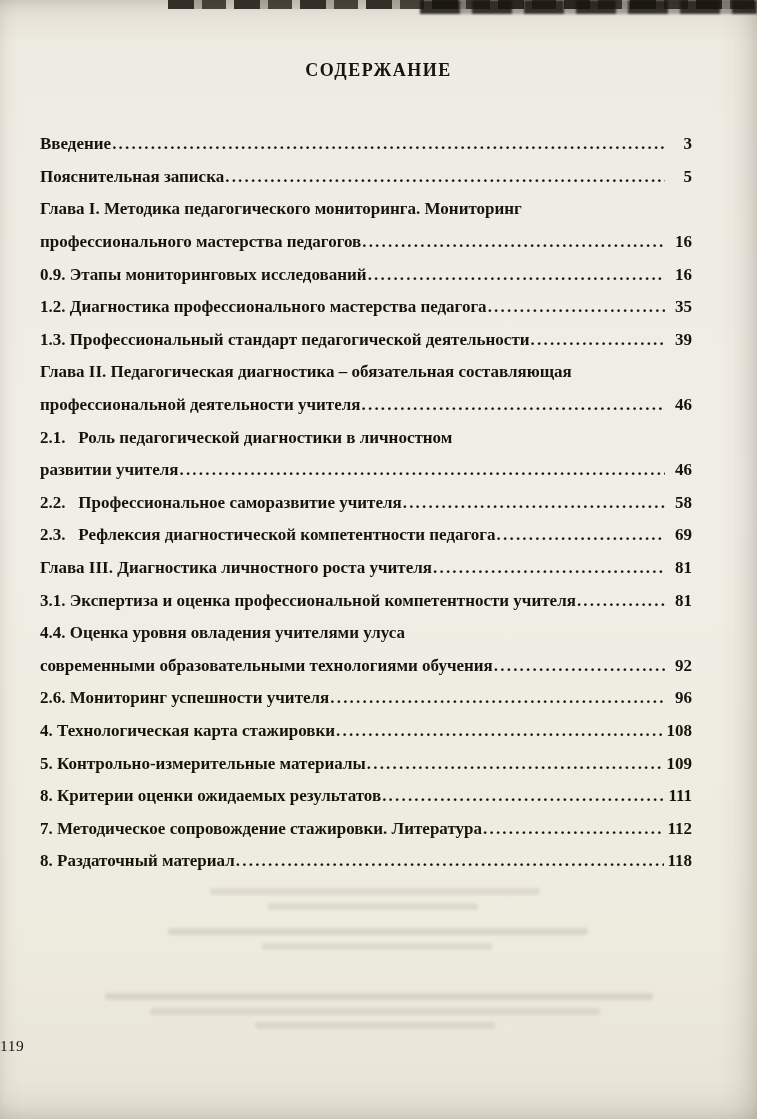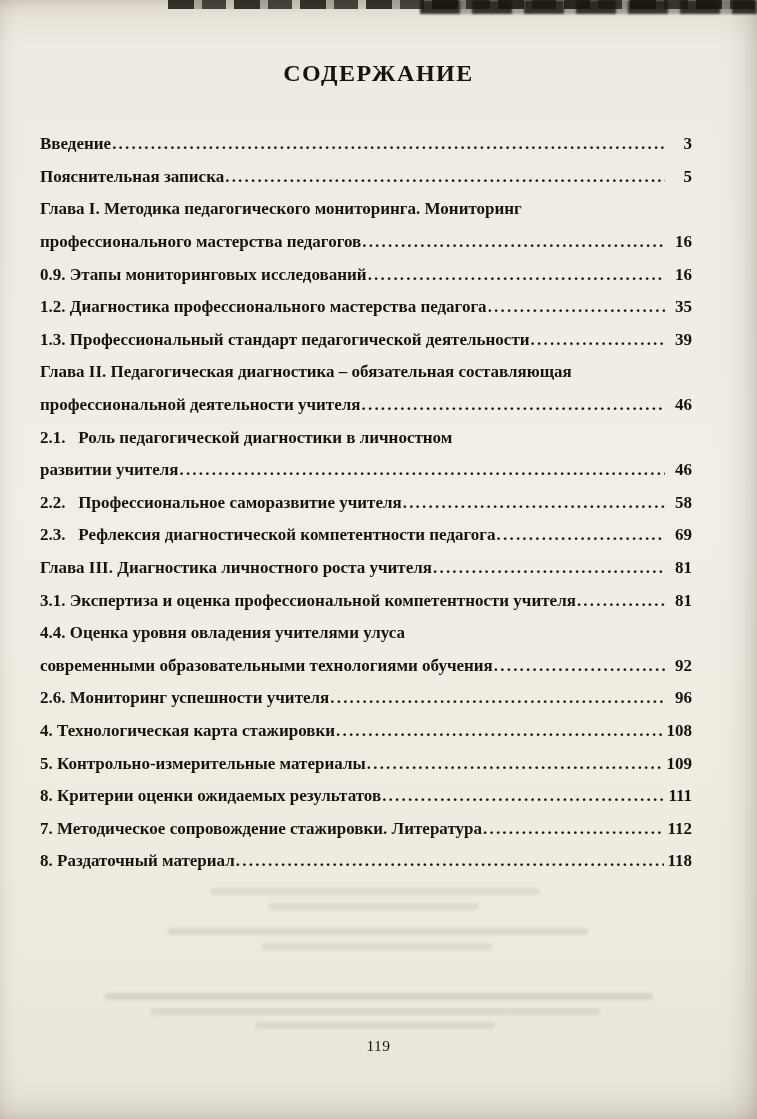--- a/index.html
+++ b/index.html
@@ -55,21 +55,21 @@
       rgba(24, 20, 14, 0.30) 40px 52px);
     filter: blur(0.8px);
   }
 
   .title {
     position: absolute;
     top: 60px;
     left: 0;
     width: 100%;
     text-align: center;
-    font-size: 24px;
+    font-size: 18px;
     font-weight: bold;
     letter-spacing: 1.5px;
     margin: 0;
   }
 
   .toc {
     position: absolute;
     top: 128px;
     left: 40px;
     width: 652px; 
@@ -97,21 +97,20 @@
     flex: 0 0 auto;
     min-width: 24px;
     text-align: right;
   }
 
   .footer-page-number {
     position: absolute;
     top: 1037px;
     left: 0;
     width: 100%;
-    text-align: center;
     font-size: 15.5px;
     font-weight: normal;
     letter-spacing: 0.5px;
   }
 
   
   .ghost {
     position: absolute;
     height: 7px;
     background: #7d786a;

